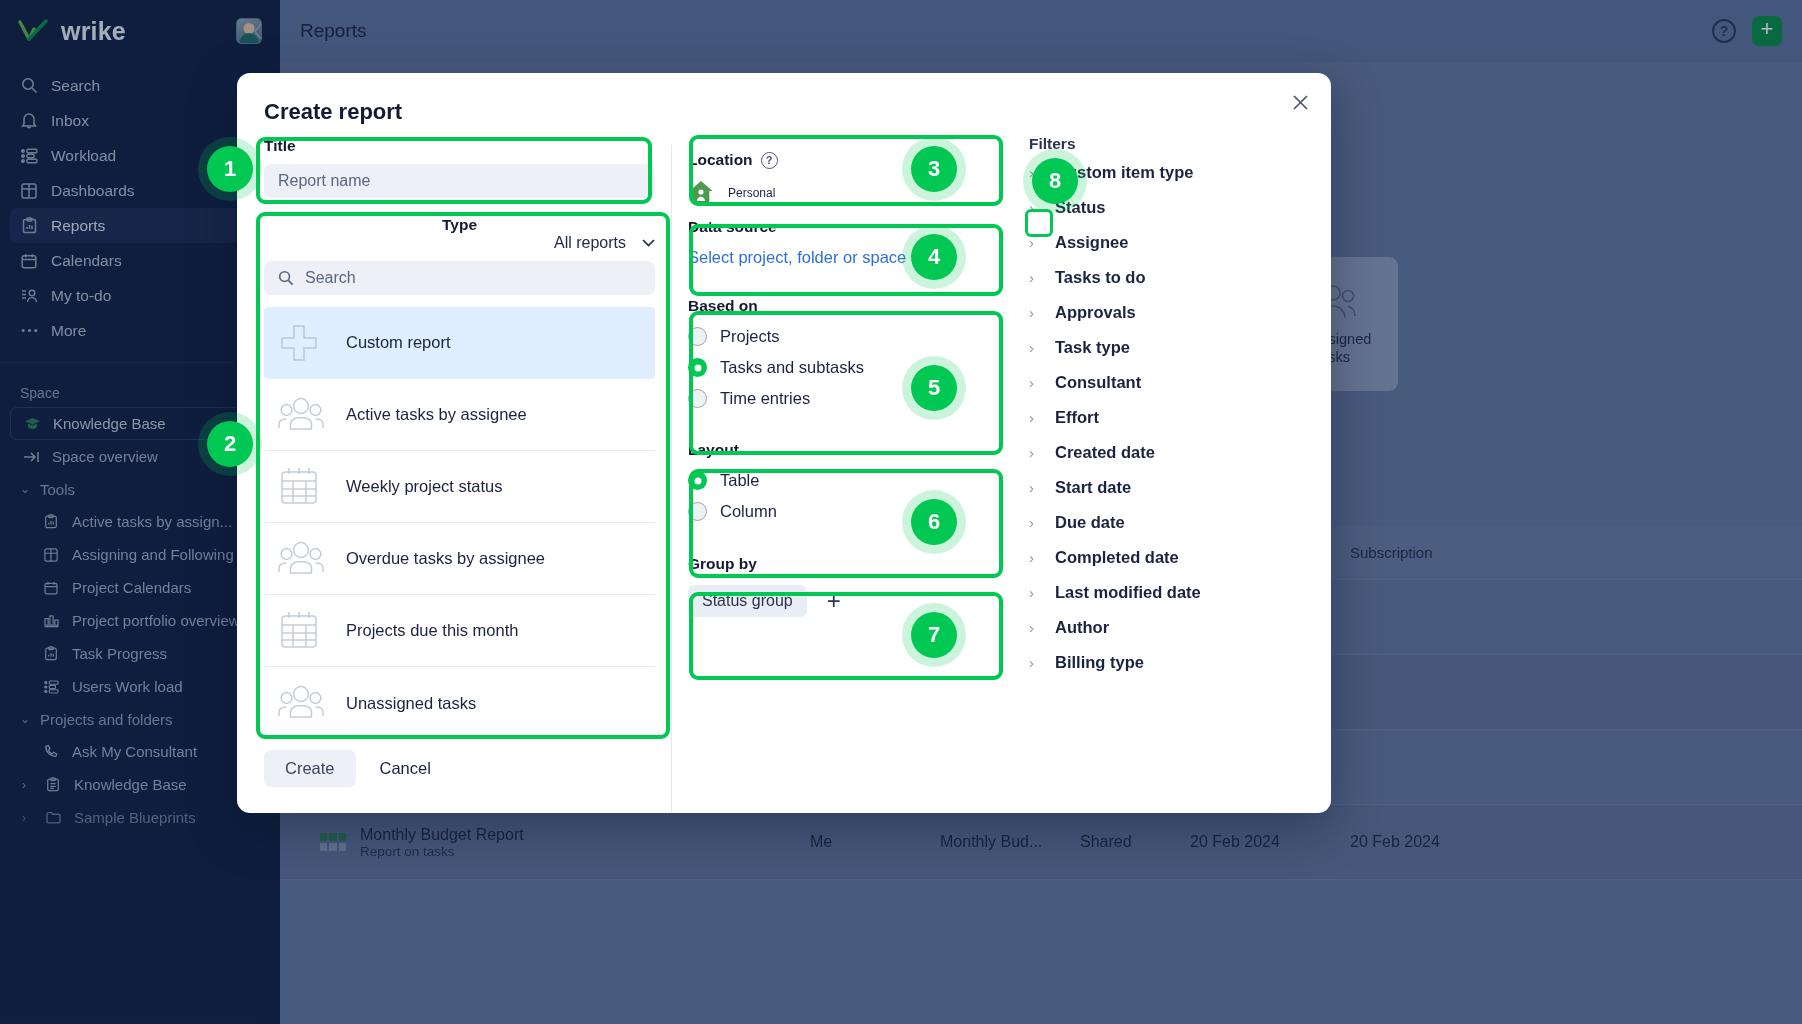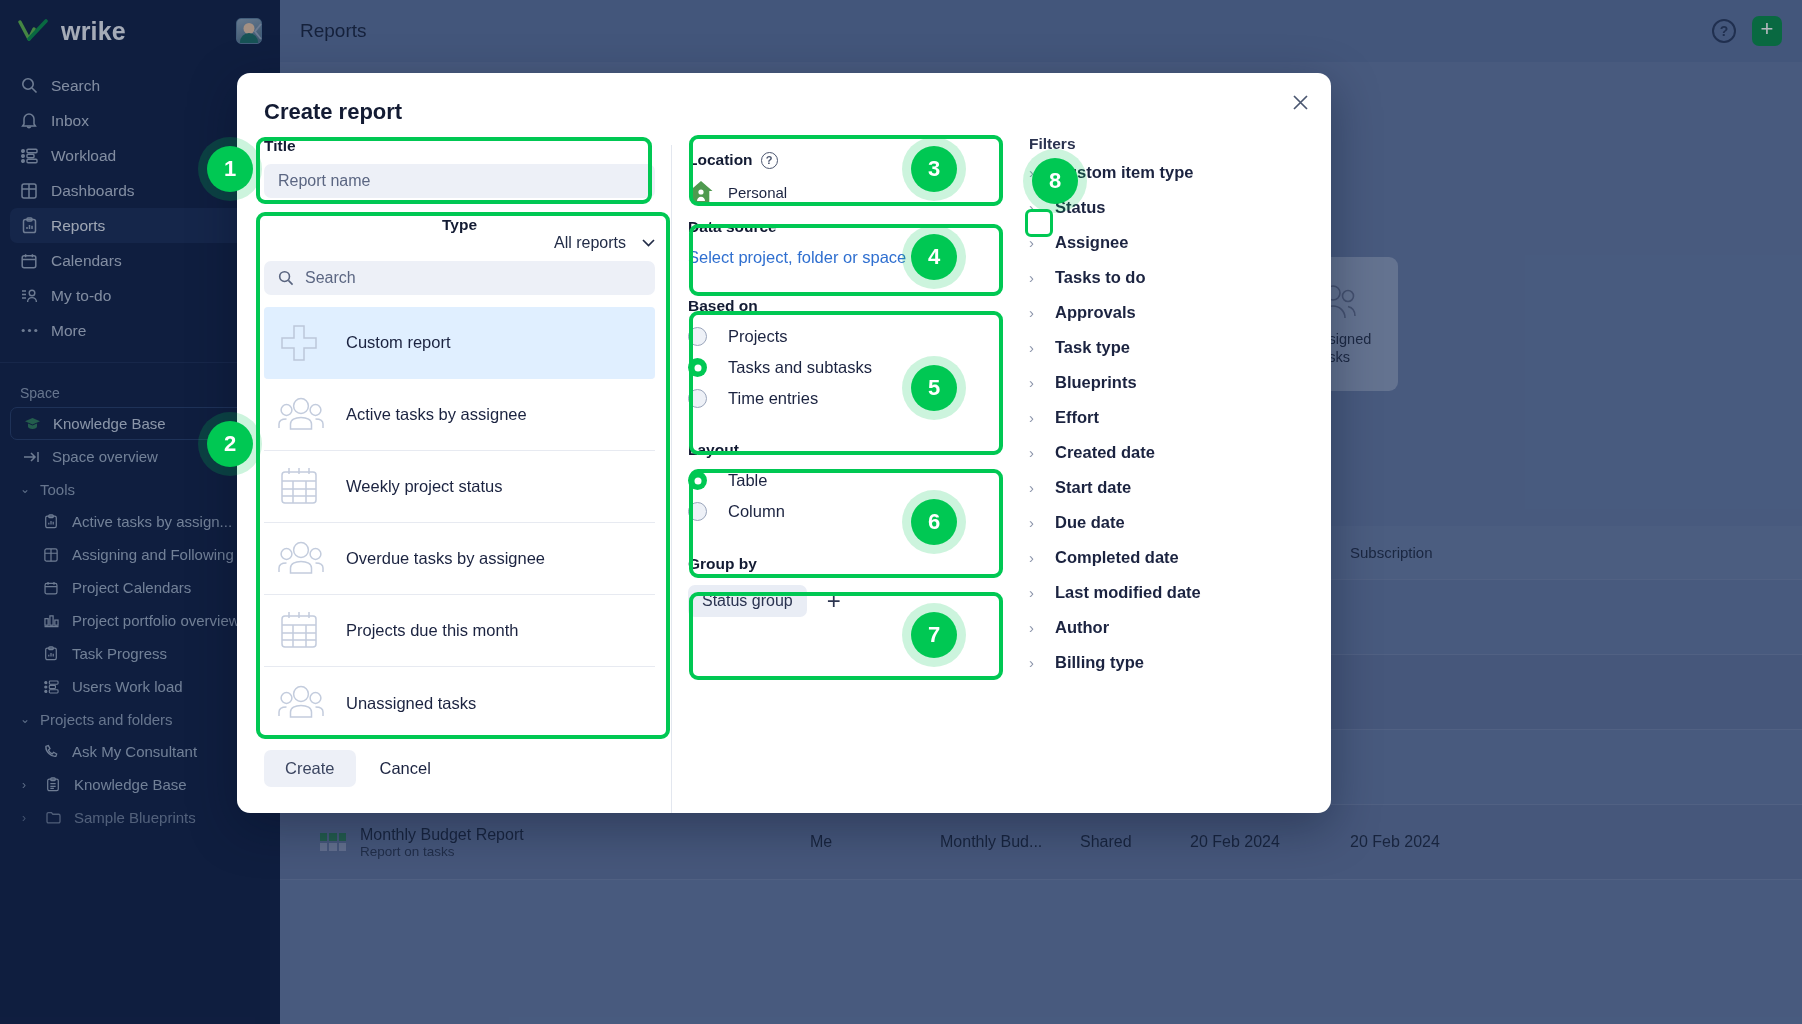--- a/index.html
+++ b/index.html
@@ -160,24 +160,24 @@
 
   .panel { margin-top: 14px; }
   .panel:first-child { margin-top: 2px; }
   .panel-title { font-size: 15.5px; font-weight: 700; color:#131b33; display:flex; align-items:center; gap:8px;}
   .qmark {
     width:17px;height:17px;border-radius:50%;border:1.6px solid #4c566f;
     color:#4c566f;font-size:11px;font-weight:700;display:flex;align-items:center;justify-content:center;
   }
   .loc-row { display:flex; align-items:center; gap:14px; margin-top: 11px; }
   .home-ico { width:26px;height:25px; color:#4e9a4f; }
-  .loc-name { font-size: 15px; color:#1b2340; }
+  .loc-name { font-size: 12px; color:#1b2340; }
   .link { color:#2f6fd0; font-size:16.5px; margin-top: 12px; display:block; }
 
-  .radio-row { display:flex; align-items:center; gap:21px; margin-top: 12px; }
+  .radio-row { display:flex; align-items:center; gap:13px; margin-top: 12px; }
   .radio {
     width:19px;height:19px;border-radius:50%;border:1.6px solid #9aa5bb;background:#eef1f7; flex:none;
   }
   .radio.on { border:none; background:#00c853; position:relative; }
   .radio.on::after{
     content:""; position:absolute; left:50%; top:50%; transform:translate(-50%,-50%);
     width:7px;height:7px;border-radius:50%;background:#fff;
   }
   .radio-lbl { font-size: 16.5px; color:#1b2340; }
 
@@ -725,21 +725,21 @@
         <div class="filter-row">
             <span class="filter-chev">›</span>
             <span>Approvals</span>
           </div>
         <div class="filter-row">
             <span class="filter-chev">›</span>
             <span>Task type</span>
           </div>
         <div class="filter-row">
             <span class="filter-chev">›</span>
-            <span>Blueprints</span>
+            <span>Consultant</span>
           </div>
         <div class="filter-row">
             <span class="filter-chev">›</span>
             <span>Effort</span>
           </div>
         <div class="filter-row">
             <span class="filter-chev">›</span>
             <span>Created date</span>
           </div>
         <div class="filter-row">

